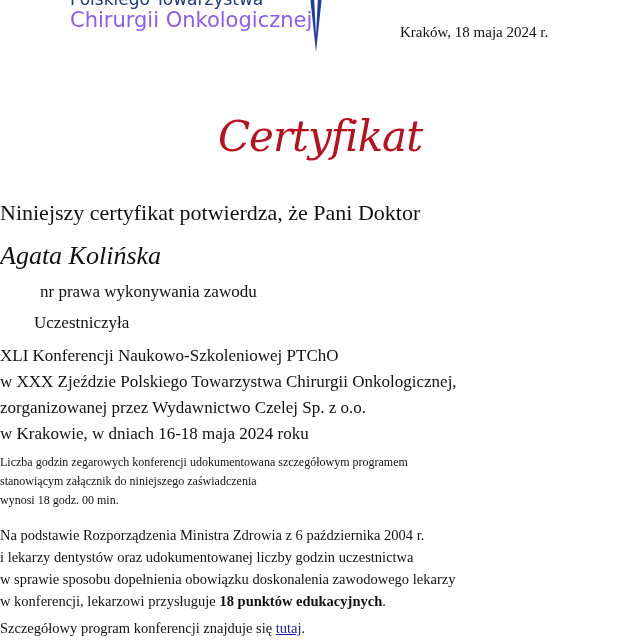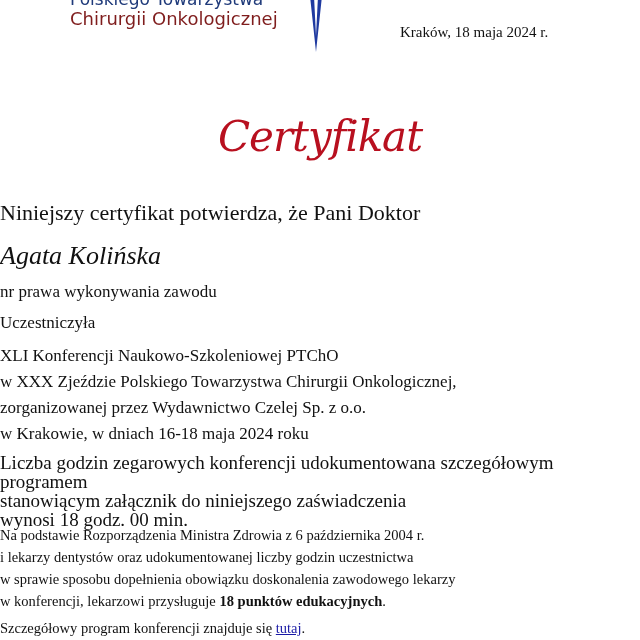--- a/index.html
+++ b/index.html
@@ -1,33 +1,33 @@
 <!DOCTYPE html>
 <html><head>
 <meta charset="utf-8">
 <style>
   html, body { margin:0; padding:0; }
   body { width:640px; height:640px; background:#ffffff; position:relative; overflow:hidden;
          font-family:"Liberation Serif", serif; color:#111; }
   .logo-text { position:absolute; left:70px; top:-12px; color:#1f3a7a;
                font-family:"DejaVu Sans", sans-serif; font-size:17px; line-height:22px; }
-  .logo-line2 { position:absolute; left:70px; top:8px; color:#7f1d1d;
-                font-family:"DejaVu Sans", sans-serif; font-size:18px; }
+  .logo-line2 { position:absolute; left:70px; top:8px; color:#8b5cf6;
+                font-family:"DejaVu Sans", sans-serif; font-size:21px; }
   .logo-mark { position:absolute; left:306px; top:-4px; width:20px; height:58px; }
   .date { position:absolute; left:400px; top:24px; font-size:15px; }
   .title { position:absolute; left:0; right:0; top:112px; text-align:center;
            font-family:"DejaVu Serif", serif; font-style:italic; color:#b8101f; font-size:42px;
            letter-spacing:-1px; }
   .c { position:absolute; left:0; right:0; text-align:left; }
   .l1 { top:200px; font-size:22px; }
   .l2 { top:241px; font-size:26px;font-style:italic; }
-  .l3 { top:282px; font-size:17px; }
-  .l4 { top:313px; font-size:17px; }
+  .l3 { top:282px; font-size:17px;padding-left:40px; }
+  .l4 { top:313px; font-size:17px;margin-left:34px; }
   .blk1 { top:343px; font-size:17px; line-height:26px; }
-  .blk2 { top:453px; font-size:19px; line-height:19px; }
+  .blk2 { top:453px; font-size:12px; line-height:19px; }
   .blk3 { top:524px; font-size:14.5px; line-height:22px; }
   .last { top:620px; font-size:14.5px; }
   .line { display:block; }
   a.link { color:#1a1aa6; text-decoration:underline; }
   b { font-weight:bold; }
 </style>
 </head>
 <body>
 
 <div>

